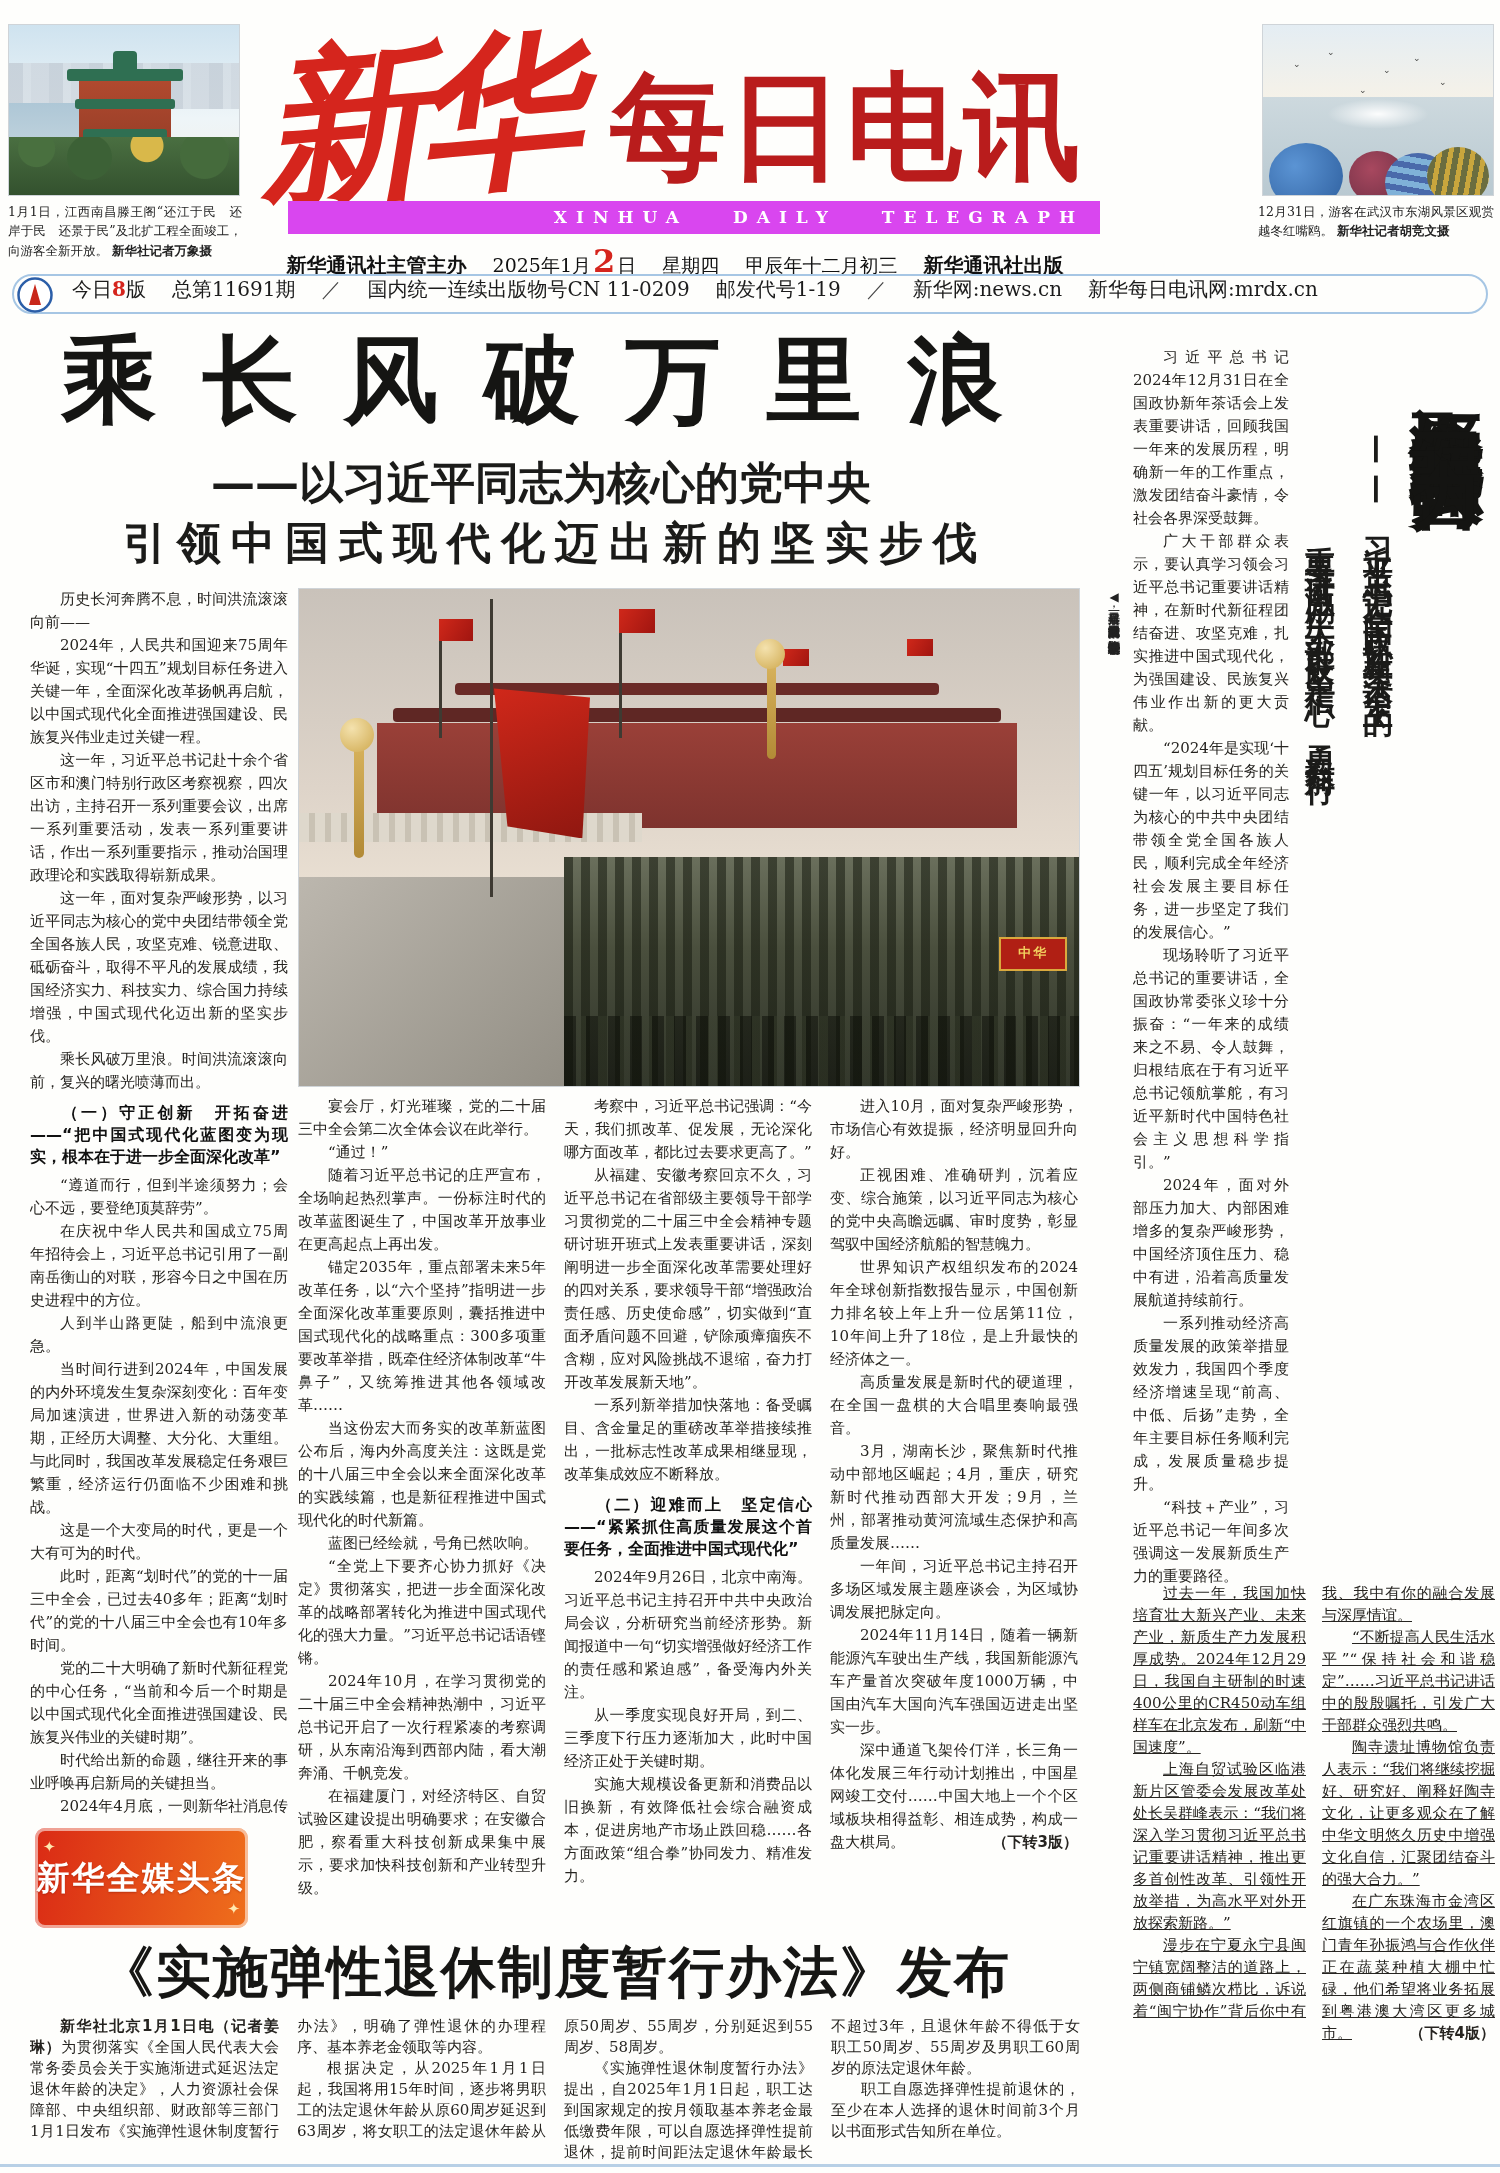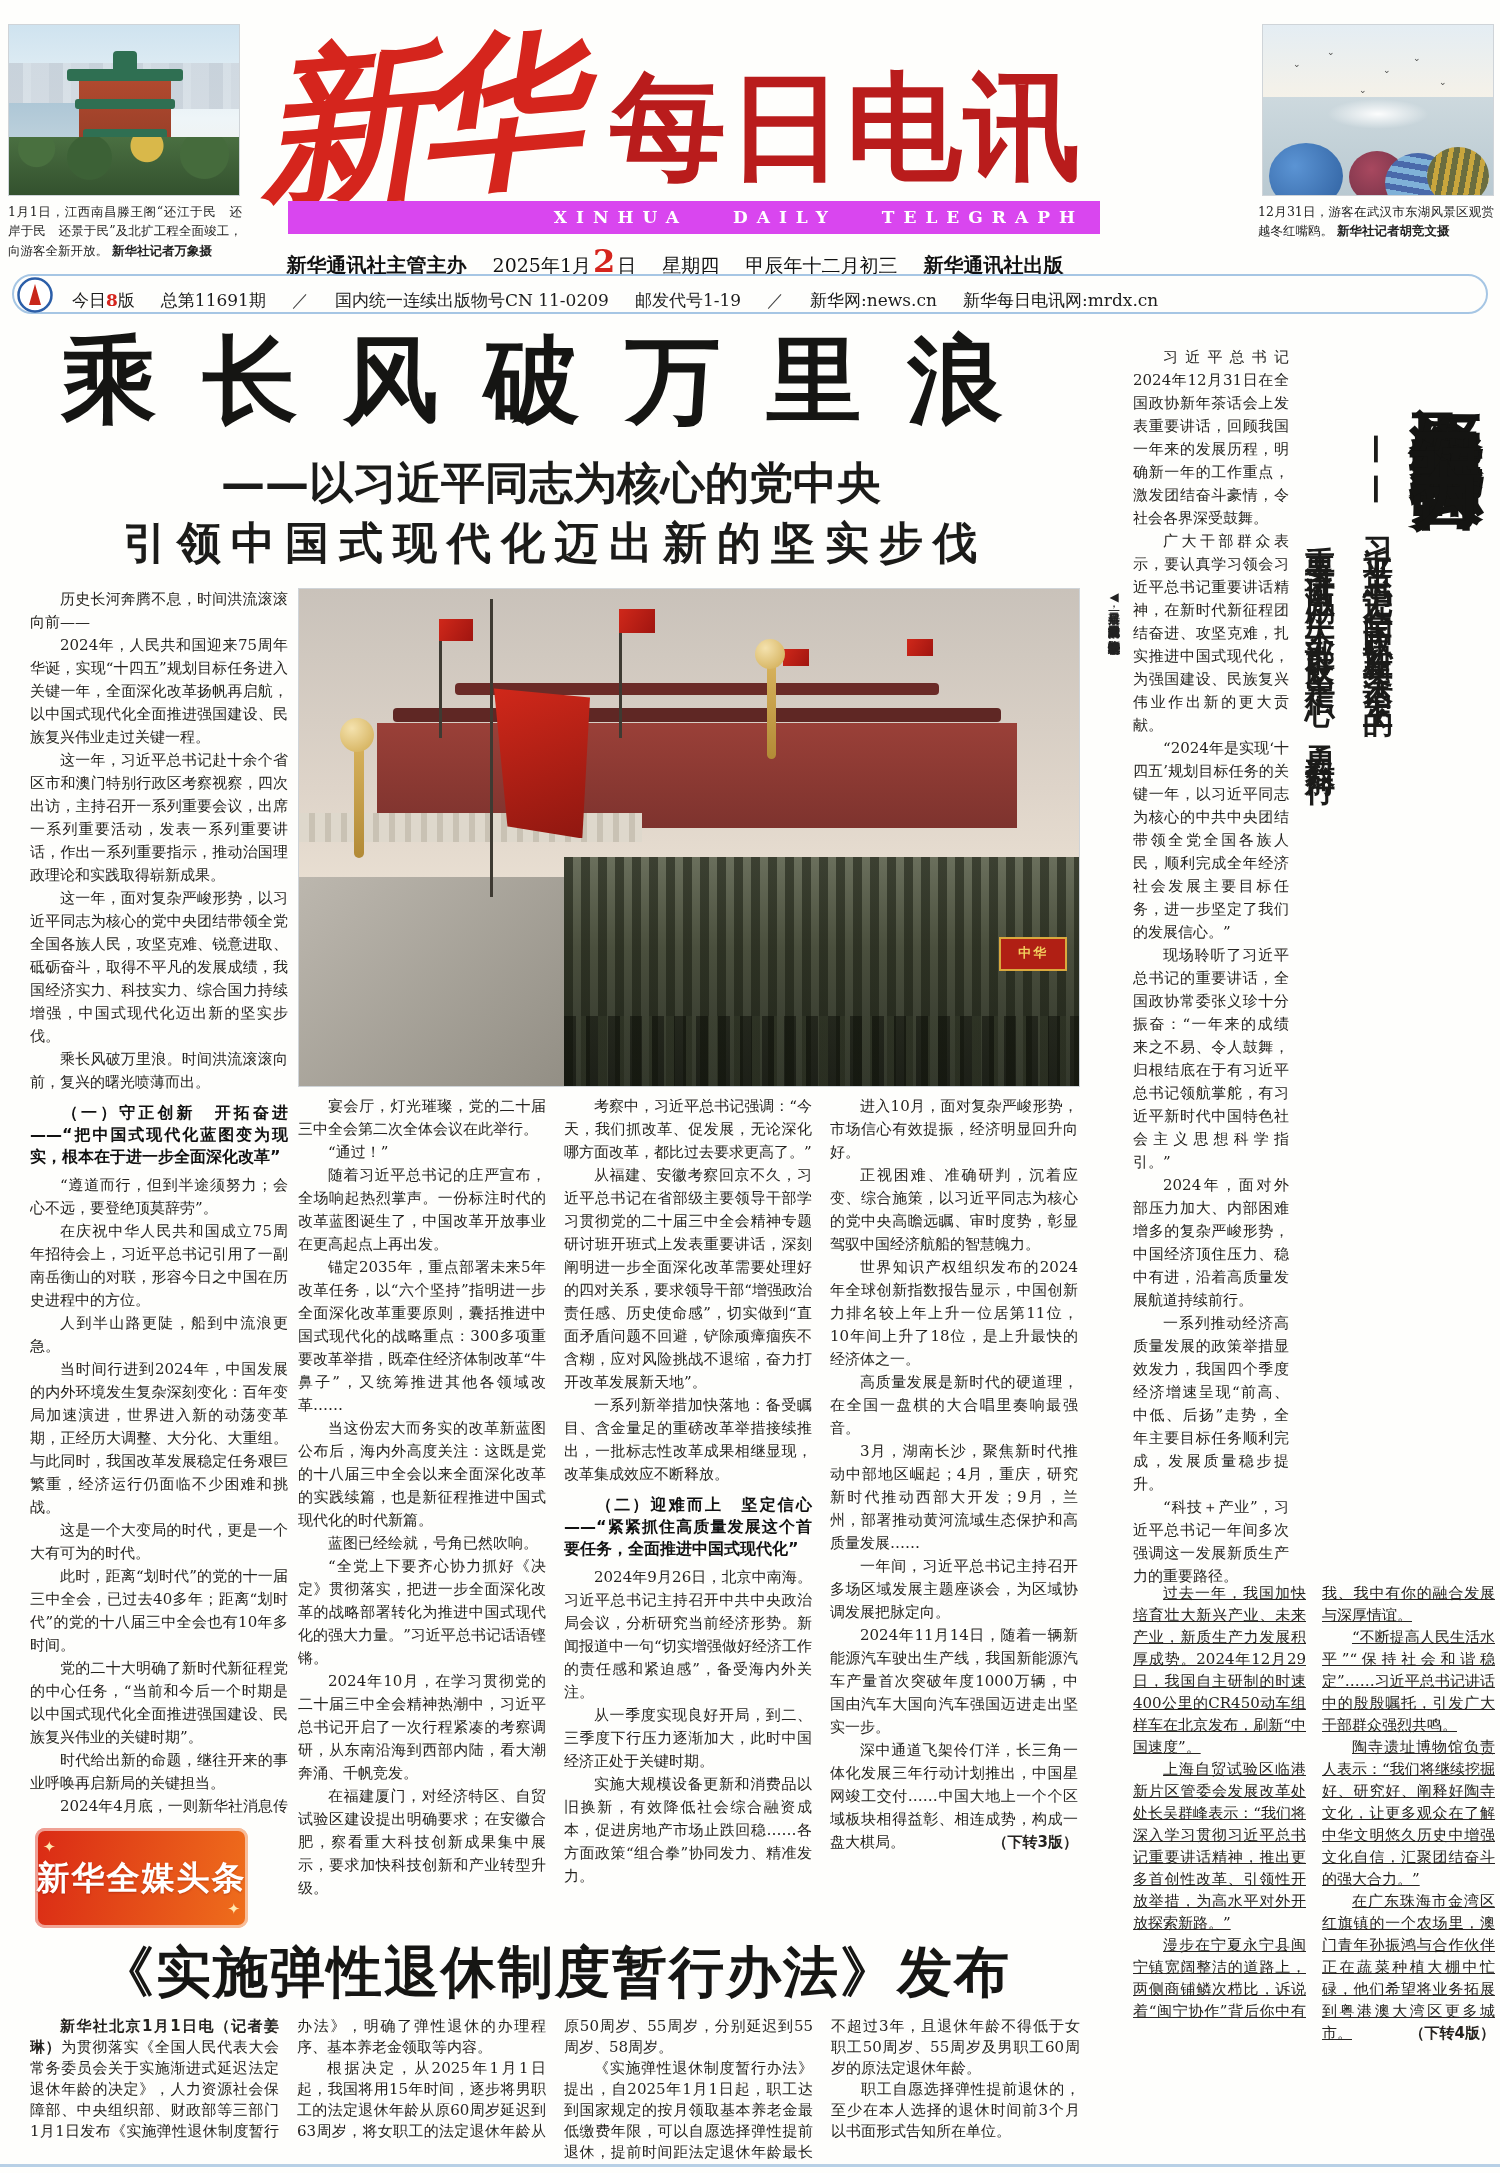--- a/index.html
+++ b/index.html
@@ -16,22 +16,22 @@
       color:#d5251d;transform:rotate(-5deg);font-family:"DejaVu Serif","Liberation Serif",serif;letter-spacing:-14px;}
   .mast-rest{position:absolute;left:352px;top:28px;font-size:116px;font-weight:900;color:#b91c1c;
       letter-spacing:2px;font-family:"DejaVu Serif","Liberation Serif",serif;}
   .bluebar{background:#d946ef;color:#fff;font-family:"DejaVu Serif","Liberation Serif",serif;
       font-weight:700;font-size:17px;letter-spacing:9px;word-spacing:30px;line-height:33px;
       text-align:right;padding-right:16px;box-sizing:border-box;}
   .dateline{font-size:19px;text-align:center;color:#111;white-space:nowrap;}
   .dateline .seg{margin:0 10px;}
   .dateline .bold{font-weight:700;font-size:20px;}
   .dateline .bigday{color:#d5251d;font-size:32px;font-weight:700;padding:0 2px;}
-  .pill{border:2px solid #a6c6e4;border-radius:22px;box-sizing:border-box;display:flex;align-items:flex-end;
-      padding-left:58px;font-size:17px;color:#1c1c1c;}
+  .pill{border:2px solid #a6c6e4;border-radius:22px;box-sizing:border-box;display:flex;align-items:flex-start;
+      padding-left:58px;font-size:20px;color:#1c1c1c;}
   .pill .seg{margin-right:26px;white-space:nowrap;}
   .pill .rednum{color:#d5251d;font-weight:700;}
   .pill .slash{color:#444;}
   
   .headline1{font-size:95px;font-weight:900;letter-spacing:46px;text-align:center;white-space:nowrap;
       color:#151513;font-family:"DejaVu Serif","Liberation Serif",serif;}
   .subline{font-family:"DejaVu Sans","Liberation Sans",sans-serif;font-weight:900;font-size:44px;
       text-align:center;color:#1b1b19;white-space:nowrap;}
   .sub2{letter-spacing:10px;}
   
@@ -177,21 +177,21 @@
     <div class="layer head2"></div>
     <div class="layer head3"></div>
     <div class="layer head4"></div>
   </div>
   <div class="abs cap" style="left:1258px;top:202px;width:236px;">
     <span>12月31日，游客在武汉市东湖风景区观赏越冬红嘴鸥。</span>
     <b>新华社记者胡竞文摄</b>
   </div>
 
   <div class="abs headline1" style="left:30px;top:318px;width:1050px;">乘长风破万里浪</div>
-  <div class="abs subline" style="left:26px;top:454px;width:1050px;">——以习近平同志为核心的党中央</div>
+  <div class="abs subline" style="left:16px;top:454px;width:1050px;">——以习近平同志为核心的党中央</div>
   <div class="abs subline sub2" style="left:30px;top:514px;width:1050px;">引领中国式现代化迈出新的坚实步伐</div>
 
   <div class="abs txt" style="left:30px;top:588px;width:258px;height:1232px;">
       <p>历史长河奔腾不息，时间洪流滚滚向前——</p>
       <p>2024年，人民共和国迎来75周年华诞，实现“十四五”规划目标任务进入关键一年，全面深化改革扬帆再启航，以中国式现代化全面推进强国建设、民族复兴伟业走过关键一程。</p>
       <p>这一年，习近平总书记赴十余个省区市和澳门特别行政区考察视察，四次出访，主持召开一系列重要会议，出席一系列重要活动，发表一系列重要讲话，作出一系列重要指示，推动治国理政理论和实践取得崭新成果。</p>
       <p>这一年，面对复杂严峻形势，以习近平同志为核心的党中央团结带领全党全国各族人民，攻坚克难、锐意进取、砥砺奋斗，取得不平凡的发展成绩，我国经济实力、科技实力、综合国力持续增强，中国式现代化迈出新的坚实步伐。</p>
       <p>乘长风破万里浪。时间洪流滚滚向前，复兴的曙光喷薄而出。</p>
       <p class="subhead">（一）守正创新　开拓奋进——“把中国式现代化蓝图变为现实，根本在于进一步全面深化改革”</p>
       <p>“遵道而行，但到半途须努力；会心不远，要登绝顶莫辞劳”。</p>

